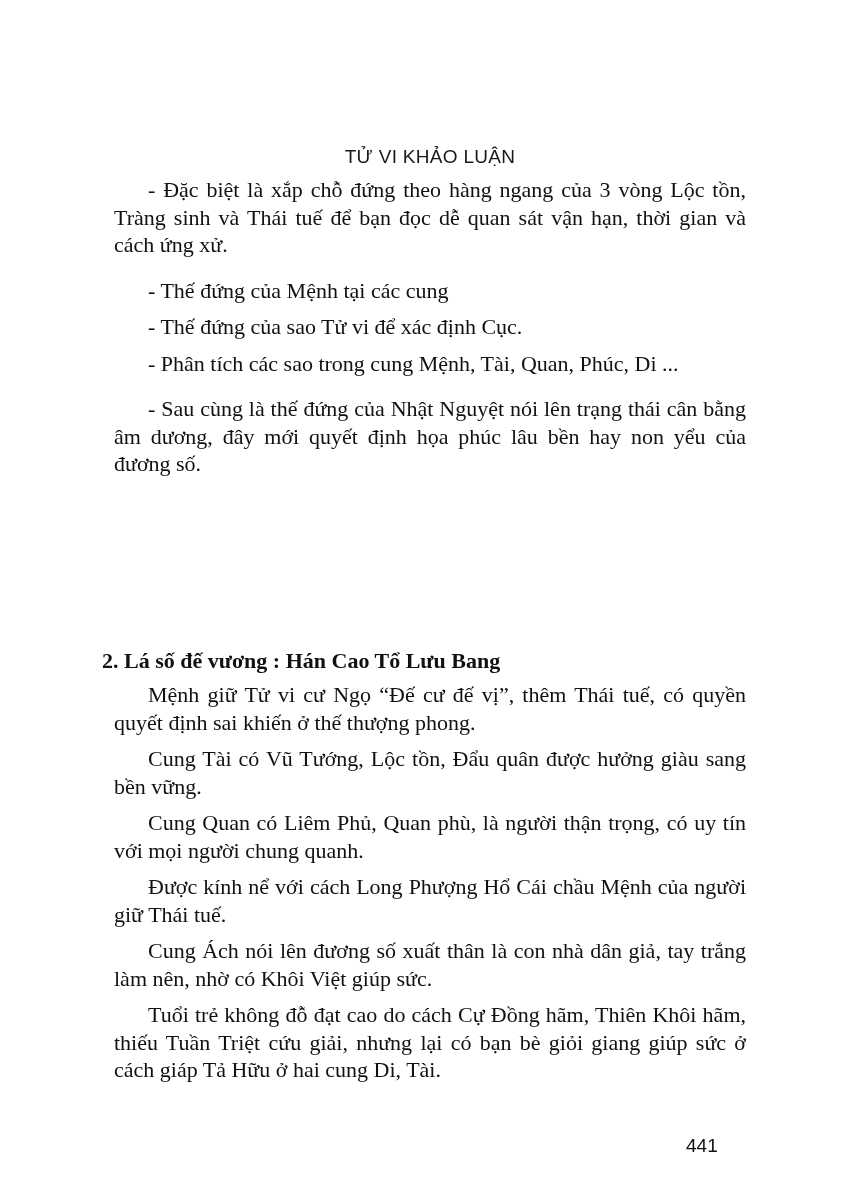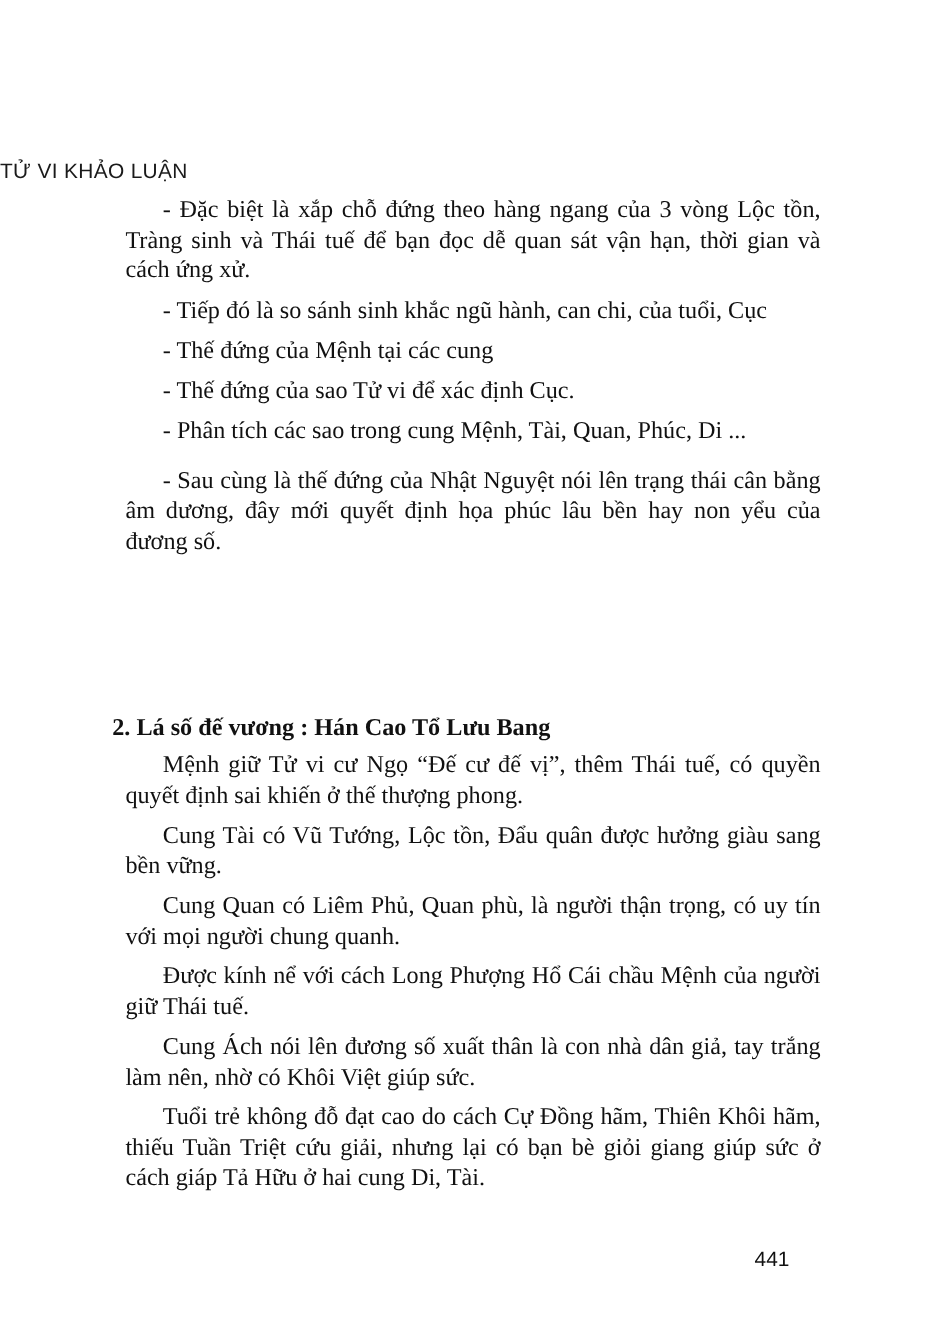--- a/index.html
+++ b/index.html
@@ -1,32 +1,31 @@
 <!DOCTYPE html>
 <html><head>
 <meta charset="utf-8">
 <style>
   html, body { margin:0; padding:0; background:#ffffff; }
   body { width:860px; height:1200px; position:relative; overflow:hidden; color:#111; font-family:"Liberation Serif", serif; }
-  .header { position:absolute; top:146px; left:0; width:860px; font-family:"Liberation Sans", sans-serif; font-size:19px; letter-spacing:0.3px; color:#1a1a1a; }
+  .header { position:absolute; top:146px; left:0; width:860px; text-align:center; font-family:"Liberation Sans", sans-serif; font-size:19px; letter-spacing:0.3px; color:#1a1a1a; }
   .body { position:absolute; left:98px; width:632px; font-size:22px; line-height:27.5px; text-align:justify;margin-left:16px; }
   .p { margin:0 0 0 0; text-indent:34px; }
   .gap { height:9px; }
   .heading { position:absolute; left:102px; top:648px; font-size:22px; font-weight:bold; font-family:"Liberation Serif", serif; }
   .pageno { position:absolute; left:686px; top:1135px; font-family:"Liberation Sans", sans-serif; font-weight:normal; font-size:19px; }
 </style>
 </head>
 <body>
 
 <div class="header">TỬ VI KHẢO LUẬN</div>
 
 <div class="body" style="top:176px;">
   <p class="p">- Đặc biệt là xắp chỗ đứng theo hàng ngang của 3 vòng Lộc tồn, Tràng sinh và Thái tuế để bạn đọc dễ quan sát vận hạn, thời gian và cách ứng xử.</p>
   <div class="gap"></div>
-  <p class="p">- Tiếp đó là so sánh sinh khắc ngũ hành, can chi, của tuổi, Cục</p>
   <div class="gap"></div>
   <p class="p">- Thế đứng của Mệnh tại các cung</p>
   <div class="gap"></div>
   <p class="p">- Thế đứng của sao Tử vi để xác định Cục.</p>
   <div class="gap"></div>
   <p class="p">- Phân tích các sao trong cung Mệnh, Tài, Quan, Phúc, Di ...</p>
   <div class="gap"></div>
   <div class="gap"></div>
   <p class="p">- Sau cùng là thế đứng của Nhật Nguyệt nói lên trạng thái cân bằng âm dương, đây mới quyết định họa phúc lâu bền hay non yểu của đương số.</p>
 </div>

